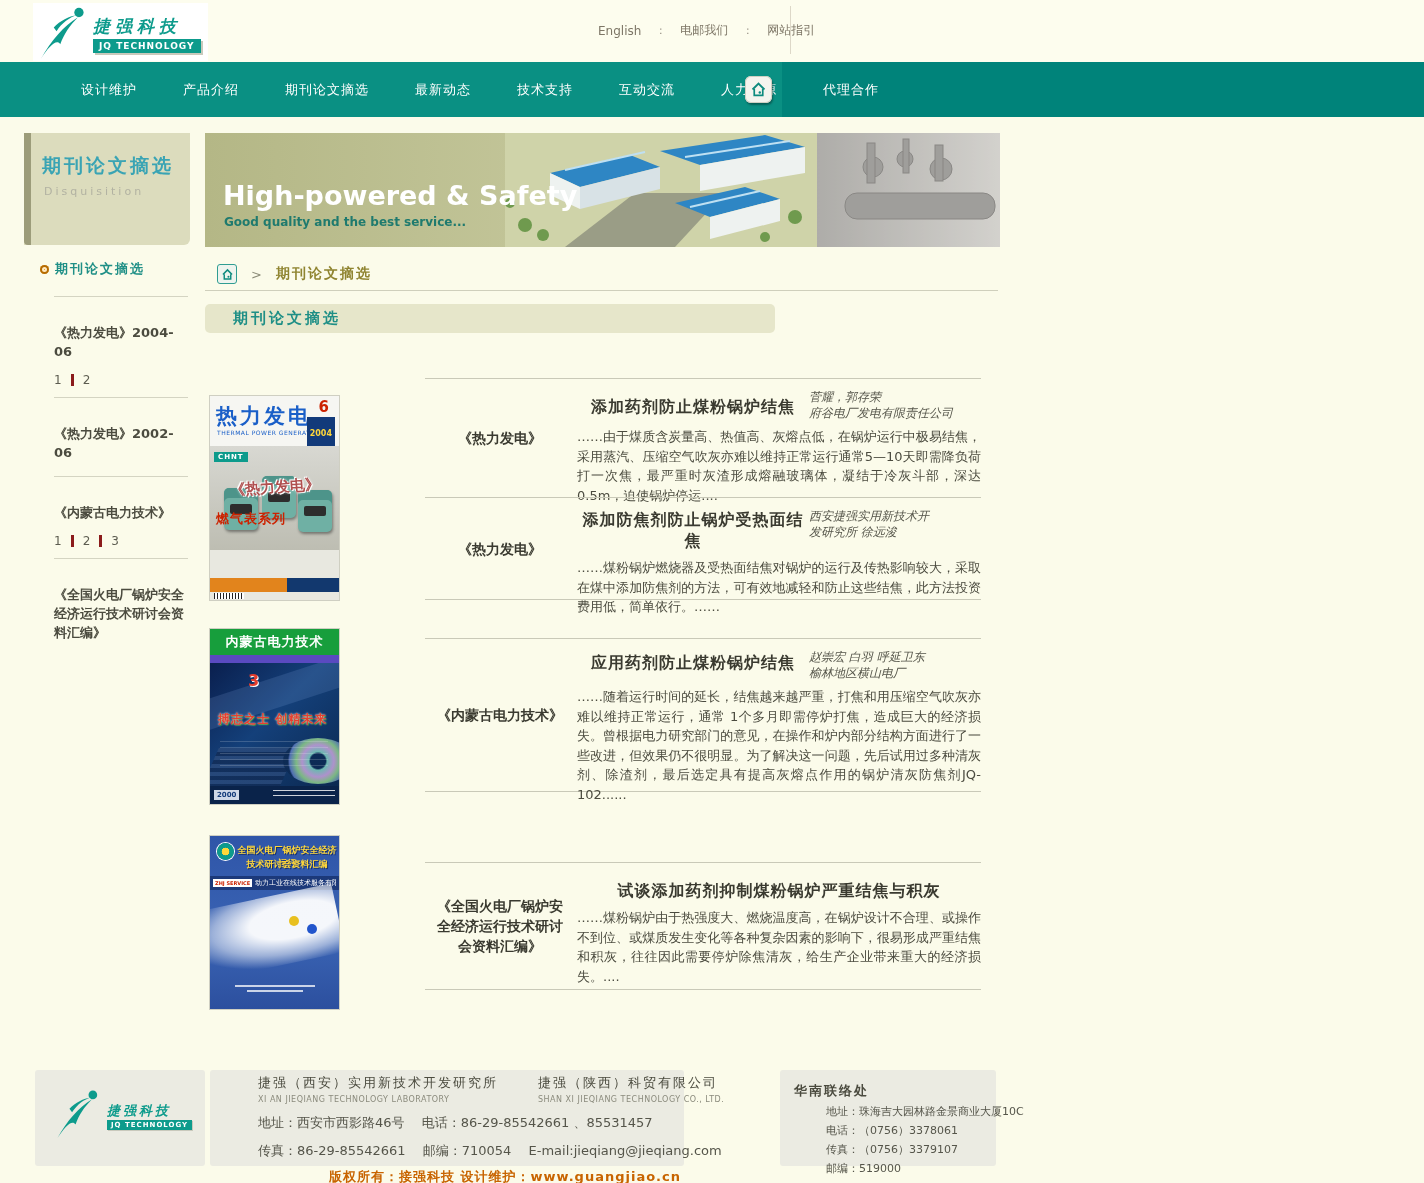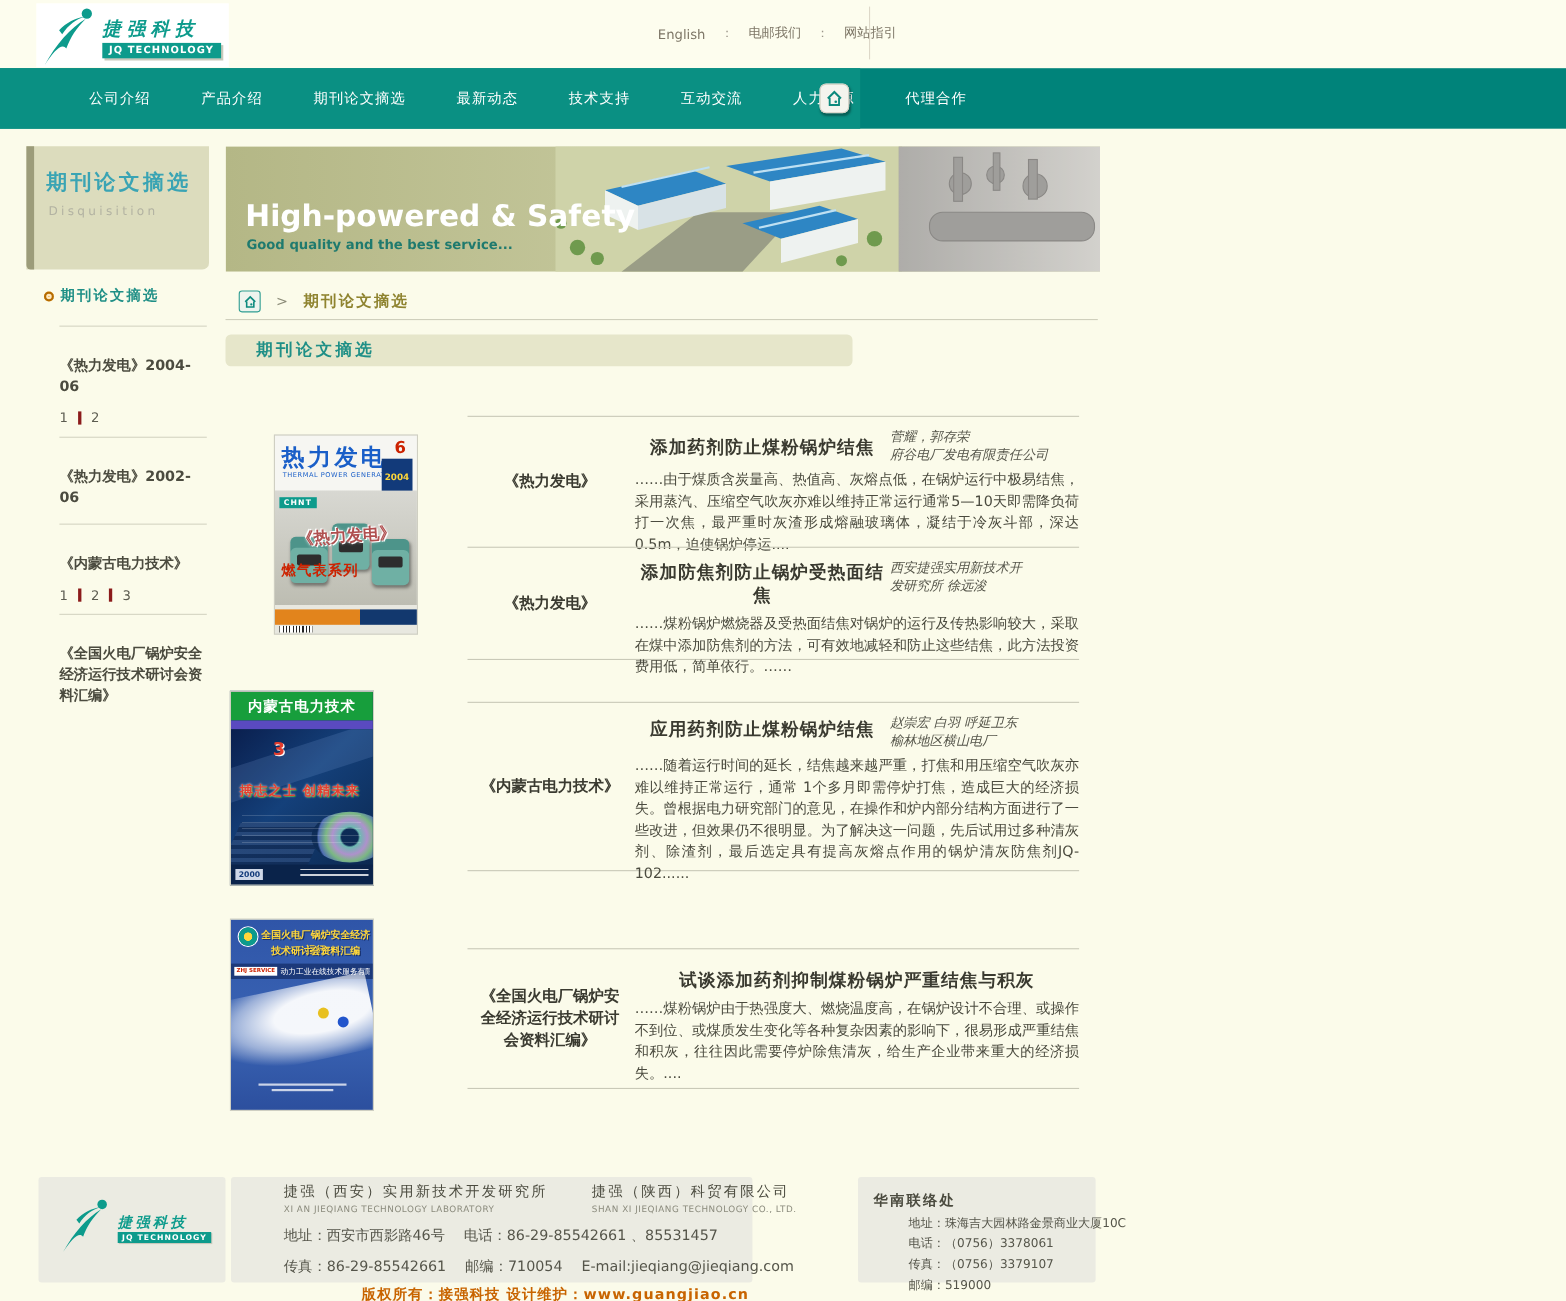--- a/index.html
+++ b/index.html
@@ -49,21 +49,21 @@
   .crumb-home { width:20px; height:20px; background:#eef4ee; border:1px solid #2f9d92; border-radius:3px; display:flex; align-items:center; justify-content:center; margin-left:12px; cursor:pointer; }
   .crumb-arrow { color:#8b8b78; font-size:13px; }
   .crumb-cur { color:#8f8430; font-size:14px; font-weight:bold; letter-spacing:2px; cursor:pointer; }
 
   
   .section-bar { position:absolute; left:205px; top:304px; width:570px; height:29px; background:#e6e6ca; border-radius:5px; display:flex; align-items:center; }
   .section-title { color:#1f8f86; font-size:15px; font-weight:bold; letter-spacing:3px; padding-left:28px; }
 
   
   .cover { position:absolute; left:209px; width:131px; background:#e8e8e0; border:1px solid #cfcfc2; overflow:hidden; }
-  .cv1 { top:395px; height:182px;margin-left:40px; }
+  .cv1 { top:395px; height:206px; }
   .cv1-top { position:absolute; left:0; top:0; width:100%; height:50px; background:#f6f6f2; }
   .cv1-title { position:absolute; left:6px; top:6px; font-size:21px; font-weight:bold; color:#1a5fc8; letter-spacing:3px; white-space:nowrap; }
   .cv1-sub { position:absolute; left:7px; top:33px; font-size:6px; color:#1a5fc8; letter-spacing:.5px; white-space:nowrap; }
   .cv1-issue { position:absolute; right:10px; top:2px; font-size:15px; font-weight:bold; color:#cc2200; }
   .cv1-year { position:absolute; right:4px; top:21px; background:#123a7a; color:#ffd73a; font-size:8px; font-weight:bold; padding:12px 3px; }
   .cv1-photo { position:absolute; left:0; top:50px; width:100%; height:104px; background:linear-gradient(180deg,#d8d8d2,#bdbdb2); }
   .chnt { position:absolute; left:4px; top:6px; background:#0d9b8c; color:#fff; font-size:7px; font-weight:bold; padding:1px 4px; letter-spacing:1px; }
   .meter { position:absolute; width:34px; height:42px; background:#6fb0a4; border-radius:5px; box-shadow:inset 0 10px 0 #4d948a, 1px 2px 3px rgba(0,0,0,.4); }
   .meter::after { content:""; position:absolute; left:6px; top:16px; width:22px; height:10px; background:#2d2d2d; border-radius:2px; }
   .watermark { position:absolute; left:50%; top:82px; transform:translateX(-50%) rotate(-4deg); font-size:15px; font-weight:bold; color:#b05050; text-shadow:0 0 3px #ffffff,1px 1px 0 #ffffff,-1px -1px 0 #ffffff; white-space:nowrap; }
@@ -148,21 +148,21 @@
     <span data-interactable="true">电邮我们</span>
     <span class="sep" data-interactable="false">：</span>
     <span data-interactable="true">网站指引</span>
   </div>
   <div class="header-vline" data-interactable="false"></div>
 </div>
 
 <div class="nav" data-interactable="false">
   <div class="nav-left-tone" data-interactable="false"></div>
   <div class="nav-items" data-interactable="false">
-    <span class="nav-item" data-interactable="true">公司介绍</span>
+    <span class="nav-item" data-interactable="true">设计维护</span>
     <span class="nav-item" data-interactable="true">产品介绍</span>
     <span class="nav-item" data-interactable="true">期刊论文摘选</span>
     <span class="nav-item" data-interactable="true">最新动态</span>
     <span class="nav-item" data-interactable="true">技术支持</span>
     <span class="nav-item" data-interactable="true">互动交流</span>
     <span class="nav-item" data-interactable="true">人力资源</span>
     <span class="nav-item" data-interactable="true">代理合作</span>
   </div>
   <div class="home-btn" data-interactable="true">
     <svg data-interactable="false" width="17" height="17" viewBox="0 0 20 20">

